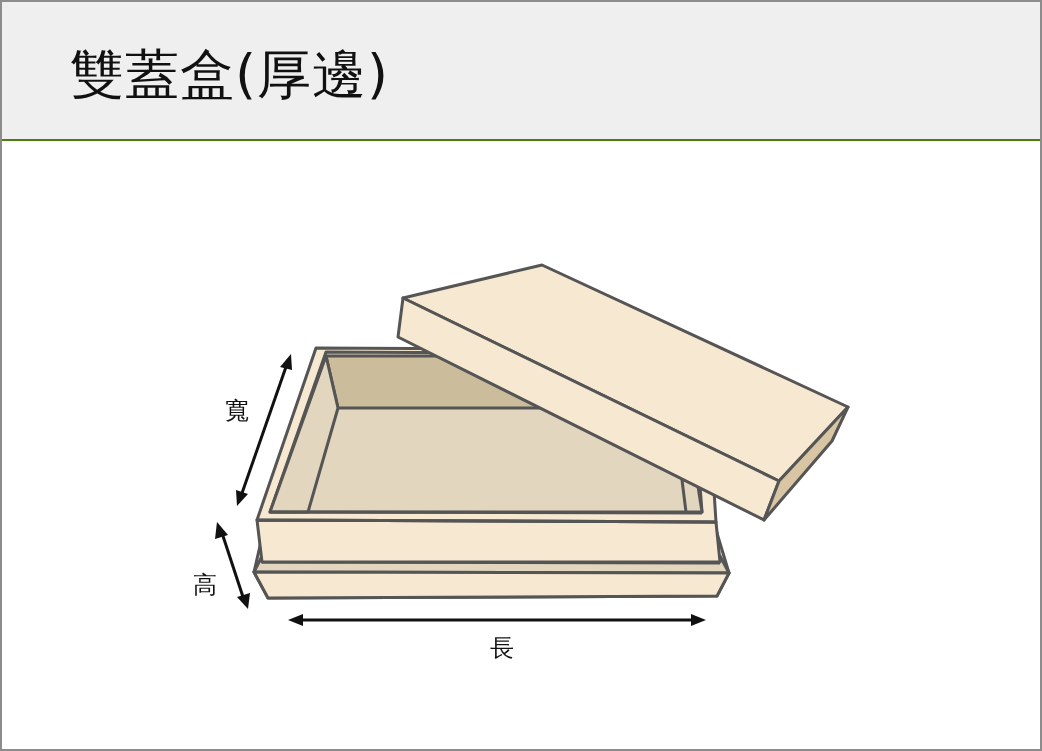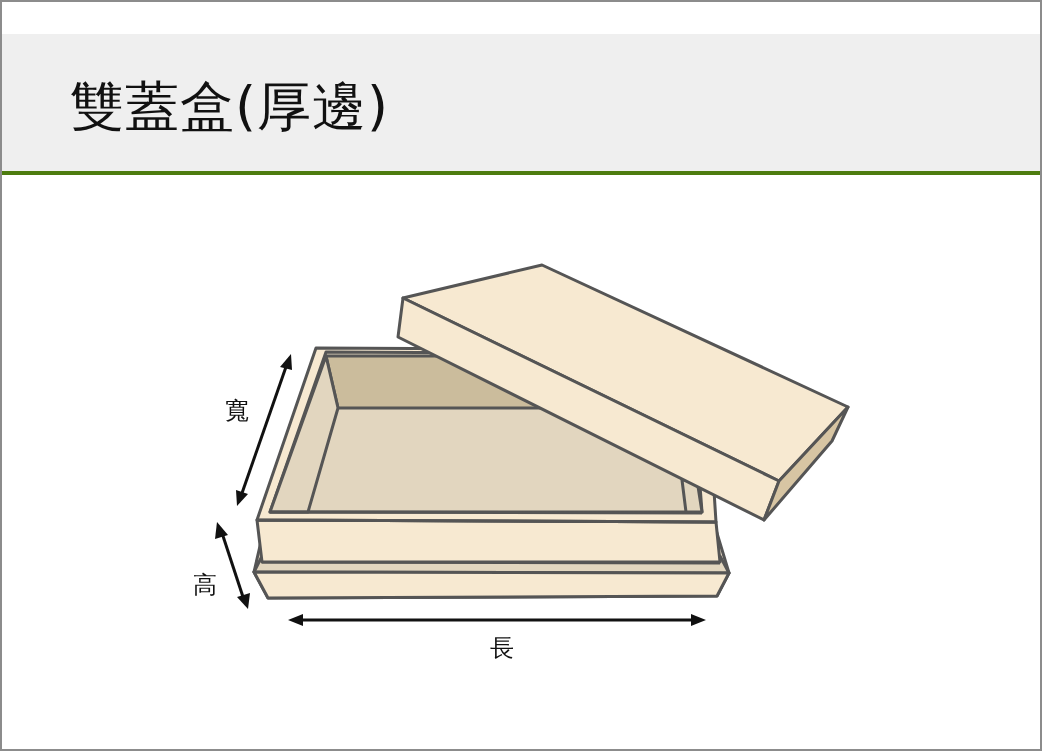--- a/index.html
+++ b/index.html
@@ -1,18 +1,18 @@
 <!DOCTYPE html>
 <html><head>
 <meta charset="utf-8">
 <style>
   html, body { margin:0; padding:0; background:#ffffff; }
   body { width:1042px; height:751px; overflow:hidden; position:relative; font-family:"DejaVu Sans","Liberation Sans",sans-serif; }
   .frame { position:absolute; left:0; top:0; width:1038px; height:747px; border:2px solid #8c8c8c; background:#ffffff; }
-  .header { position:absolute; left:0; top:0; width:1038px; height:137px; background:#efefef; border-bottom:4px solid #4d7c0f;margin-top:32px; }
+  .header { position:absolute; left:0; top:0; width:1038px; height:137px; background:#efefef; border-bottom:2px solid #4d7c0f; }
   .title { position:absolute; left:68px; top:40px; font-size:54px; line-height:66px; color:#111; letter-spacing:1px; font-family:"DejaVu Sans",sans-serif; }
   svg.diagram { position:absolute; left:0; top:0; }
   .lbl { position:absolute; font-size:24px; color:#111; font-family:"DejaVu Serif",serif; }
 </style>
 </head>
 <body>
 
 <div class="frame">
   <div class="header">
     <div class="title">雙蓋盒(厚邊)</div>

